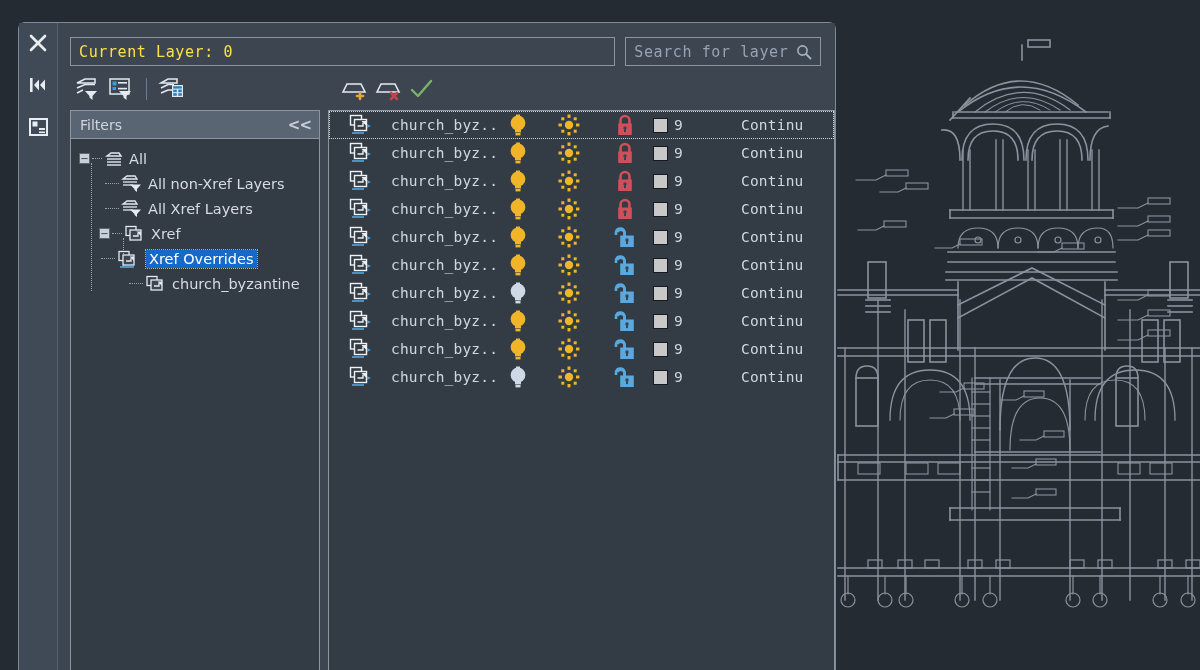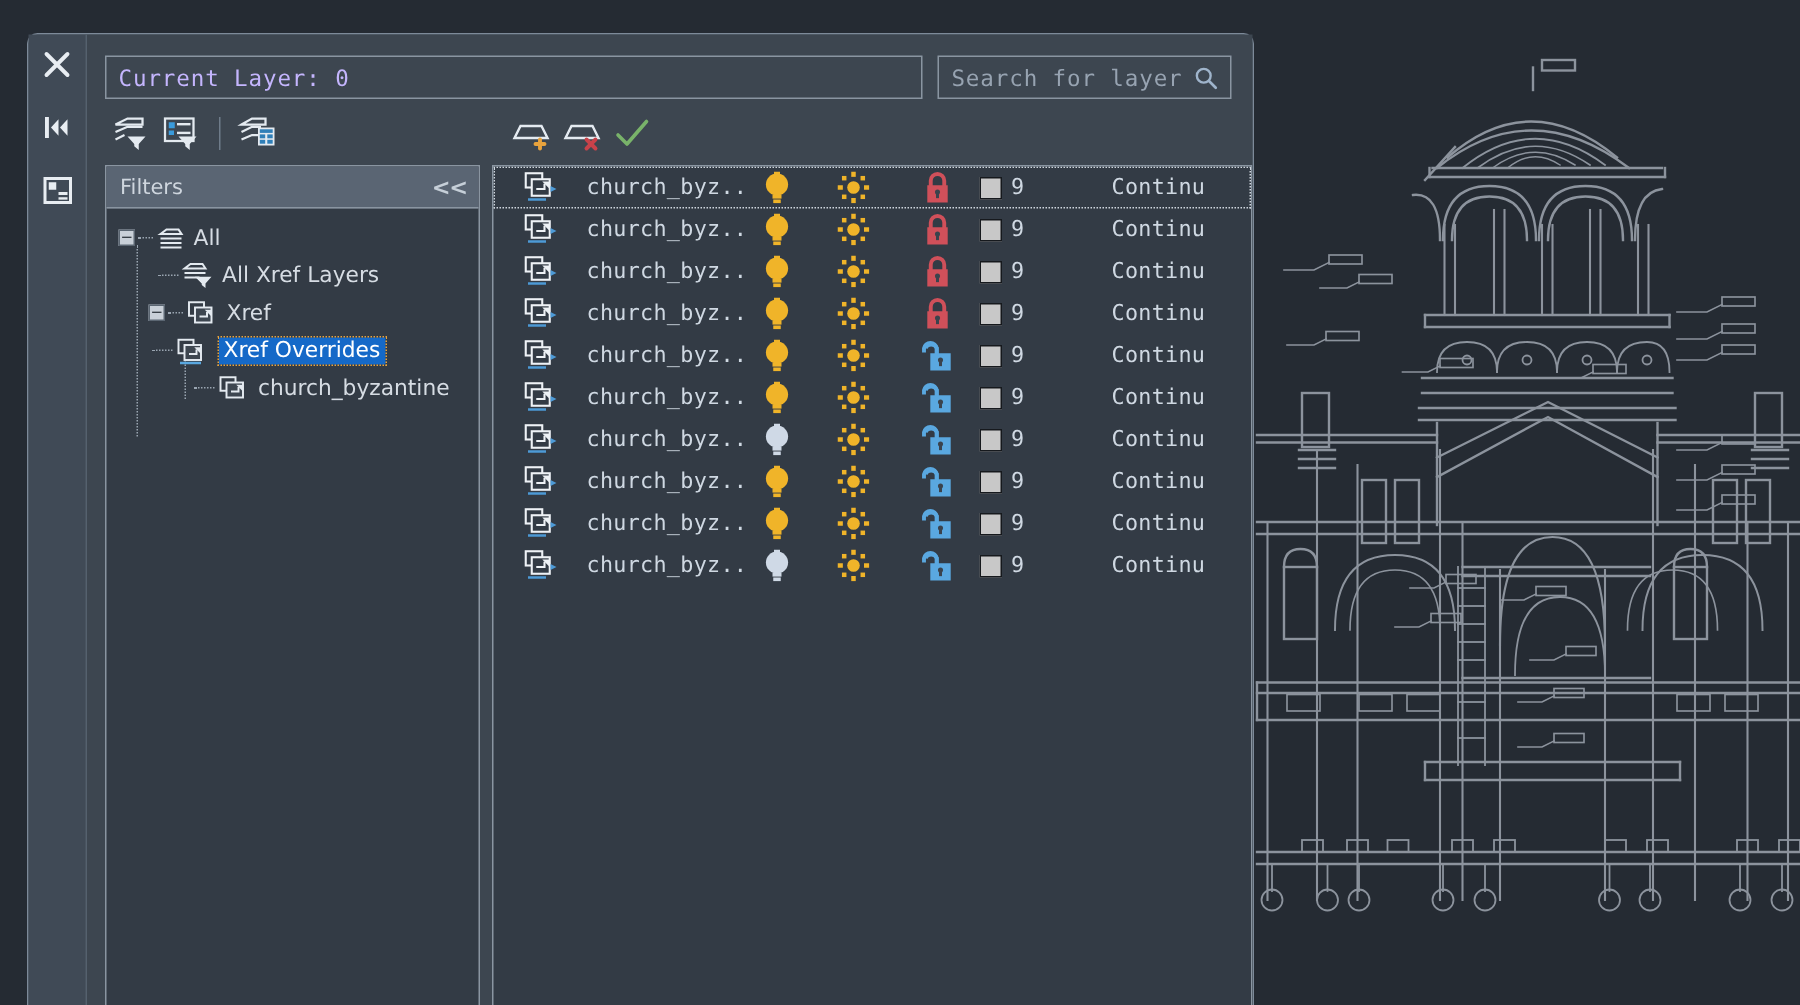--- a/index.html
+++ b/index.html
@@ -41,21 +41,21 @@
   }
 
   
   .top-row { display: flex; align-items: center; gap: 10px; padding: 14px 14px 0 12px; }
   .field {
     height: 29px; background: #3d4650;
     border: 1px solid #8a95a1;
     display: flex; align-items: center;
     padding: 0 8px;
     font-family: "DejaVu Sans Mono", monospace;
-    font-size: 15px; color: #c4b5fd; letter-spacing: .6px;
+    font-size: 15px; color: #fde047; letter-spacing: .6px;
   }
   #current-layer-field { width: 552px; }
   #search-field { width: 198px; justify-content: space-between; color: #9aa6b3; align-items: center; }
   #search-field .ph { color: #97a3b1; }
 
   
   .toolbar { display: flex; align-items: center; padding: 6px 12px 4px 12px; height: 44px; }
   .tb-btn { width: 34px; height: 30px; display: flex; align-items: center; justify-content: center; cursor: pointer; }
   .tb-sep { width: 1px; height: 22px; background: #6f7c8a; margin: 0 8px; }
 
@@ -481,20 +481,32 @@
                 <g stroke="#e4eaf0" stroke-width="1.4" fill="none">
                   <path d="M3 6 L7 3 L15 3 L17 6 Z"></path>
                     <line x1="3" y1="9" x2="17" y2="9"></line>
                   <line x1="3" y1="12" x2="17" y2="12"></line>
                     <line x1="3" y1="15" x2="17" y2="15"></line>
                 </g>
               </svg>
               <span class="tlabel">All</span>
             </div>
 
+            <div class="tnode" style="padding-left:32px;">
+              <span class="dots" style="width:14px"></span>
+              <svg width="22" height="19" viewBox="0 0 22 19">
+                <g stroke="#e4eaf0" stroke-width="1.3" fill="none">
+                  <path d="M2 5 L6 2 L14 2 L16 5 Z"></path>
+                    <line x1="2" y1="8" x2="16" y2="8"></line>
+                    <line x1="2" y1="11" x2="12" y2="11"></line>
+                </g>
+                <path d="M9 10.5 L20 10.5 L16 15 L16 18 L13.5 16 L13.5 15 Z" fill="#e4eaf0"></path>
+              </svg>
+              <span class="tlabel">All non-Xref Layers</span>
+            </div>
 
             <div class="tnode" style="padding-left:32px;">
               <span class="dots" style="width:14px"></span>
               <svg width="22" height="19" viewBox="0 0 22 19">
                 <g stroke="#e4eaf0" stroke-width="1.3" fill="none">
                   <path d="M2 5 L6 2 L14 2 L16 5 Z"></path>
                     <line x1="2" y1="8" x2="16" y2="8"></line>
                     <line x1="2" y1="11" x2="12" y2="11"></line>
                 </g>
                 <path d="M9 10.5 L20 10.5 L16 15 L16 18 L13.5 16 L13.5 15 Z" fill="#e4eaf0"></path>

